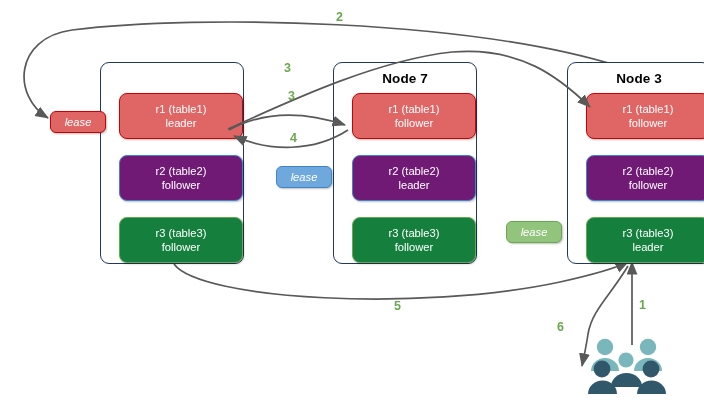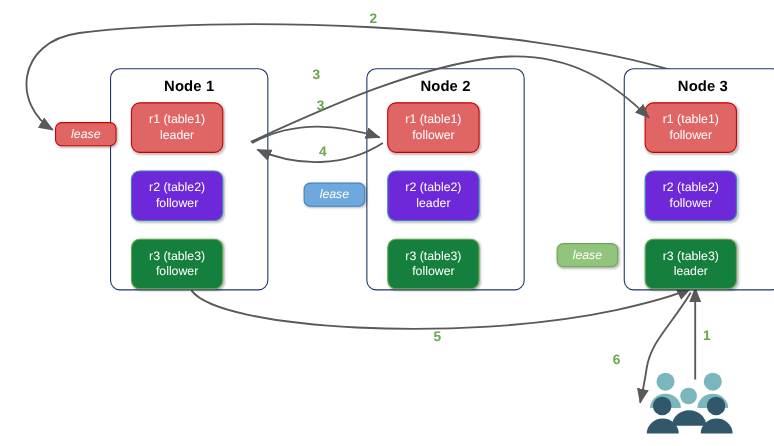--- a/index.html
+++ b/index.html
@@ -29,37 +29,37 @@
     font-size:13.5px;
     font-weight:bold;
     color:#000000;
     letter-spacing:.1px;
   }
 
   
   .rep{
     position:absolute;
     left:18px;
-    width:84px;
+    width:124px;
     height:46px;
     border-radius:8px;
     box-sizing:border-box;
     display:flex;
     flex-direction:column;
     align-items:center;
     justify-content:center;
     color:#ffffff;
     font-size:11.2px;
     line-height:14px;
     text-align:center;
     box-shadow:1px 1px 2px rgba(0,0,0,.25);
   }
   .rep .l1,.rep .l2{display:block;}
   .rep.red{background:#E06666;border:1.6px solid #CC0000;}
-  .rep.blue{background:#6d28d9;border:1.6px solid #3D85C6;}
+  .rep.blue{background:#701a75;border:1.6px solid #3D85C6;}
   .rep.green{background:#15803d;border:1.6px solid #6AA84F;}
 
   .slot1{top:30px;}
   .slot2{top:92px;}
   .slot3{top:154px;}
 
   
   .lease{
     position:absolute;
     height:22px;
@@ -109,38 +109,37 @@
     <path class="edge" marker-end="url(#ah)" d="M 618 66 C 470 20 200 14 72 30 C 14 38 12 96 48 118"></path>
 
     <path class="edge" marker-end="url(#ah)" d="M 174 264 C 200 300 420 312 560 282 C 596 274 616 268 628 262"></path>
 
     <path class="edge" marker-end="url(#ah)" d="M 632 345 L 632 262"></path>
 
     <path class="edge" marker-end="url(#ah)" d="M 628 266 C 610 296 592 310 588 334 C 586 348 584 356 582 366" transform="translate(0,0)"></path>
   </svg>
 
   <div class="node" style="left:100px;top:62px;width:144px;height:202px;">
-    <div class="node-title">Node 1</div>
 
     <div class="rep red slot1">
       <span class="l1">r1 (table1)</span>
       <span class="l2">leader</span>
     </div>
     <div class="rep blue slot2">
       <span class="l1">r2 (table2)</span>
       <span class="l2">follower</span>
     </div>
     <div class="rep green slot3">
       <span class="l1">r3 (table3)</span>
       <span class="l2">follower</span>
     </div>
   </div>
 
   <div class="node" style="left:333px;top:62px;width:144px;height:202px;">
-    <div class="node-title">Node 2</div>
+    <div class="node-title">Node 7</div>
 
     <div class="rep red slot1">
       <span class="l1">r1 (table1)</span>
       <span class="l2">follower</span>
     </div>
     <div class="rep blue slot2">
       <span class="l1">r2 (table2)</span>
       <span class="l2">leader</span>
     </div>
     <div class="rep green slot3">

